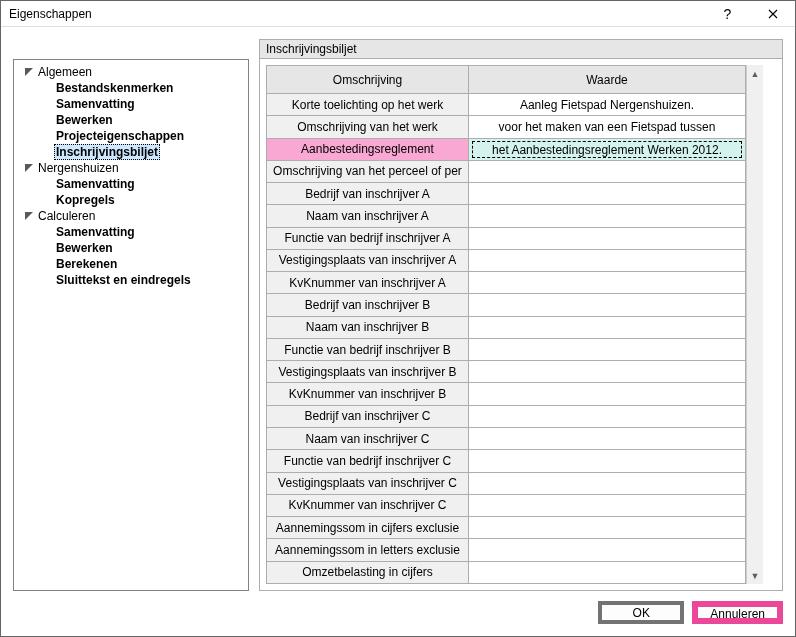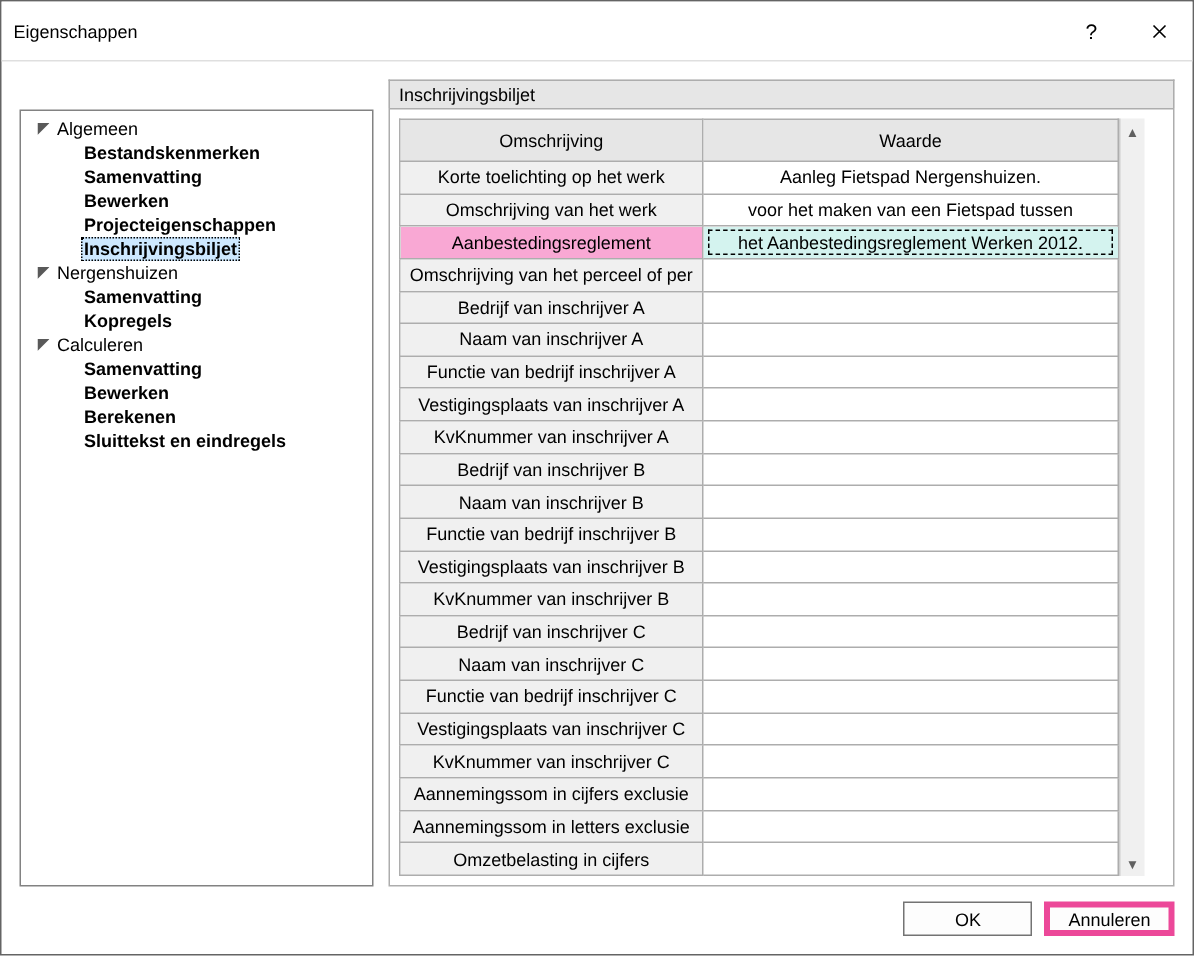--- a/index.html
+++ b/index.html
@@ -11,21 +11,21 @@
     background: #fff;
     width: 796px;
     height: 637px;
     border: 1px solid #646464;
     display: flex;
     flex-direction: column;
   }
   .titlebar {
     display: flex;
     align-items: center;
-    height: 40px;
+    height: 26px;
     padding-left: 8px;
     background: #fff;
     border-bottom: 1px solid #dfdfdf;
   }
   .titlebar .title { flex:1; font-size:12px; }
   .titlebar .tb-btn {
     width: 45px; height: 29px;
     display:flex; align-items:center; justify-content:center;
     font-size: 12px;
     color:#000;
@@ -151,27 +151,27 @@
   .footer {
     display:flex;
     justify-content:flex-end;
     gap:8px;
     padding: 10px 12px 12px 12px;
   }
   button.dlg-btn {
     min-width: 86px;
     height: 23px;
     background:#fdfdfd;
-    border:4px solid #ec4899;
+    border:6px solid #ec4899;
     font-family: inherit;
     font-size:12px;
     padding:0 12px;
   }
   button.dlg-btn.default {
-    border:1px solid #737373;
+    border:4px solid #737373;
     text-align:center;
   }
 </style>
 </head>
 <body>
 
 <div class="titlebar">
   <div class="title">Eigenschappen</div>
   <div class="tb-btn help">?</div>
   <div class="tb-btn close">

